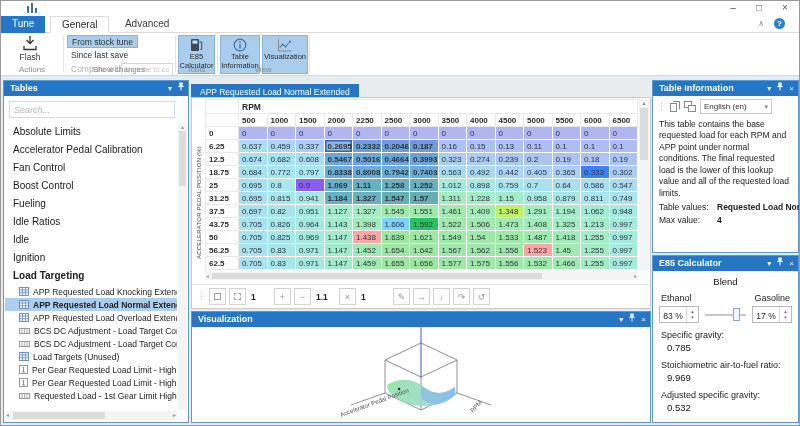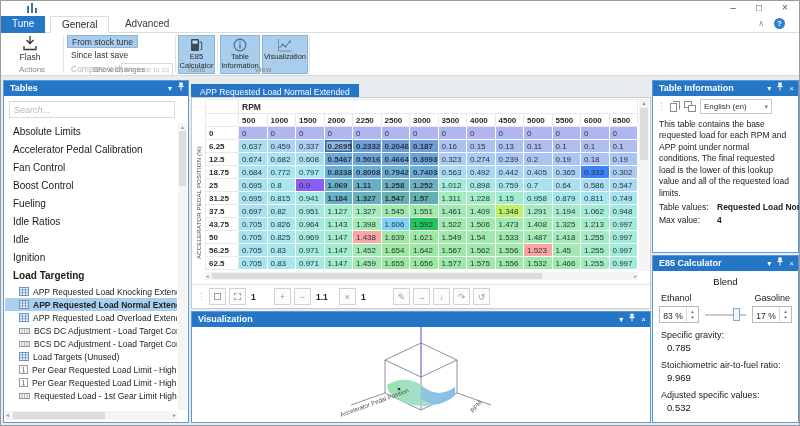--- a/index.html
+++ b/index.html
@@ -718,15 +718,15 @@
       <span class="arrows">
           <span>▴</span>
           <span>▾</span>
         </span>
     </span>
   </div>
   <div class="e85lab">Specific gravity:</div>
   <div class="e85val">0.785</div>
   <div class="e85lab">Stoichiometric air-to-fuel ratio:</div>
   <div class="e85val">9.969</div>
-  <div class="e85lab">Adjusted specific values:</div>
+  <div class="e85lab">Adjusted specific gravity:</div>
   <div class="e85val">0.532</div>
 </div>
 
 </body></html>

